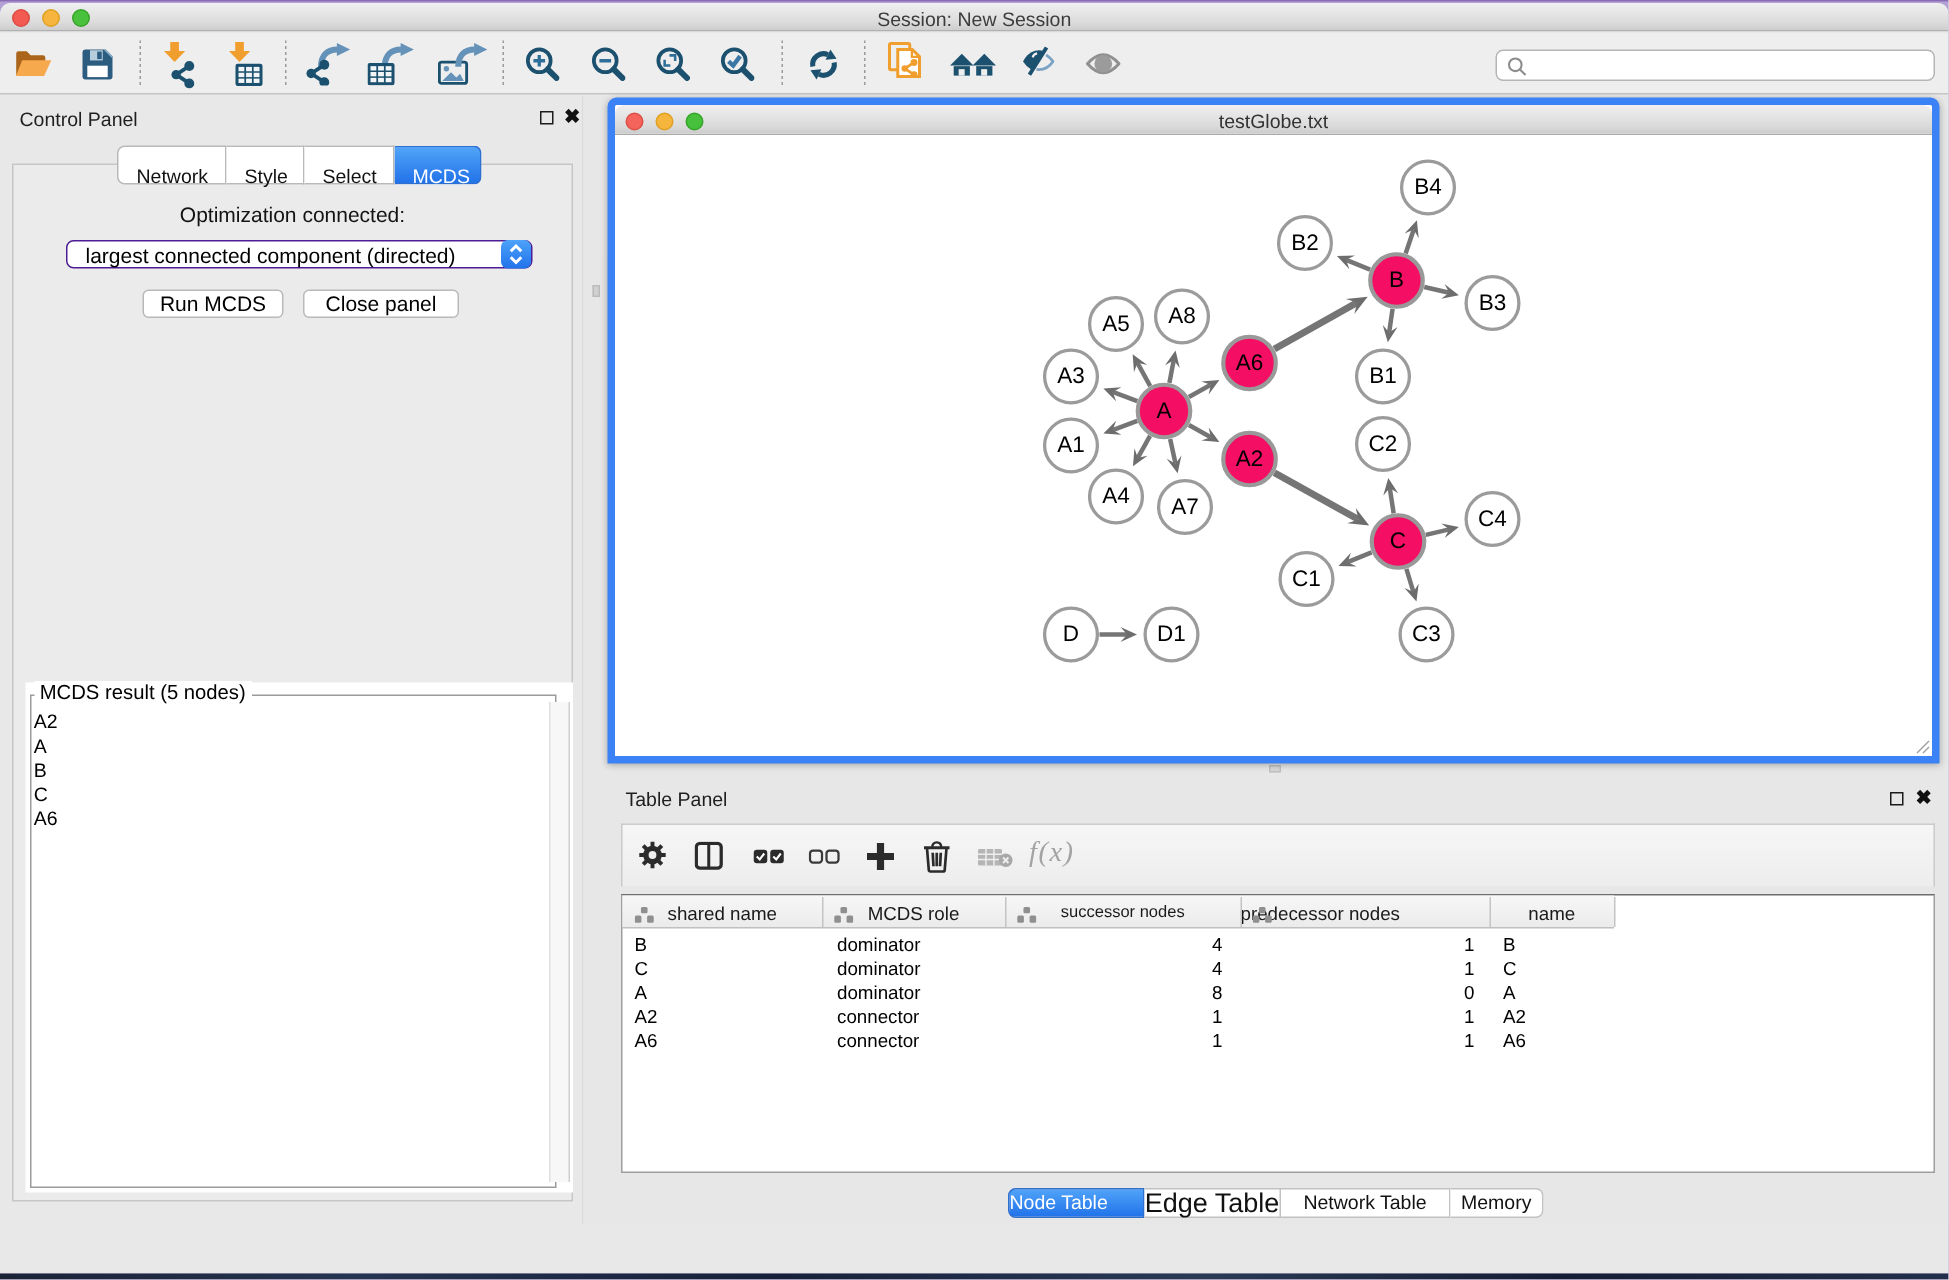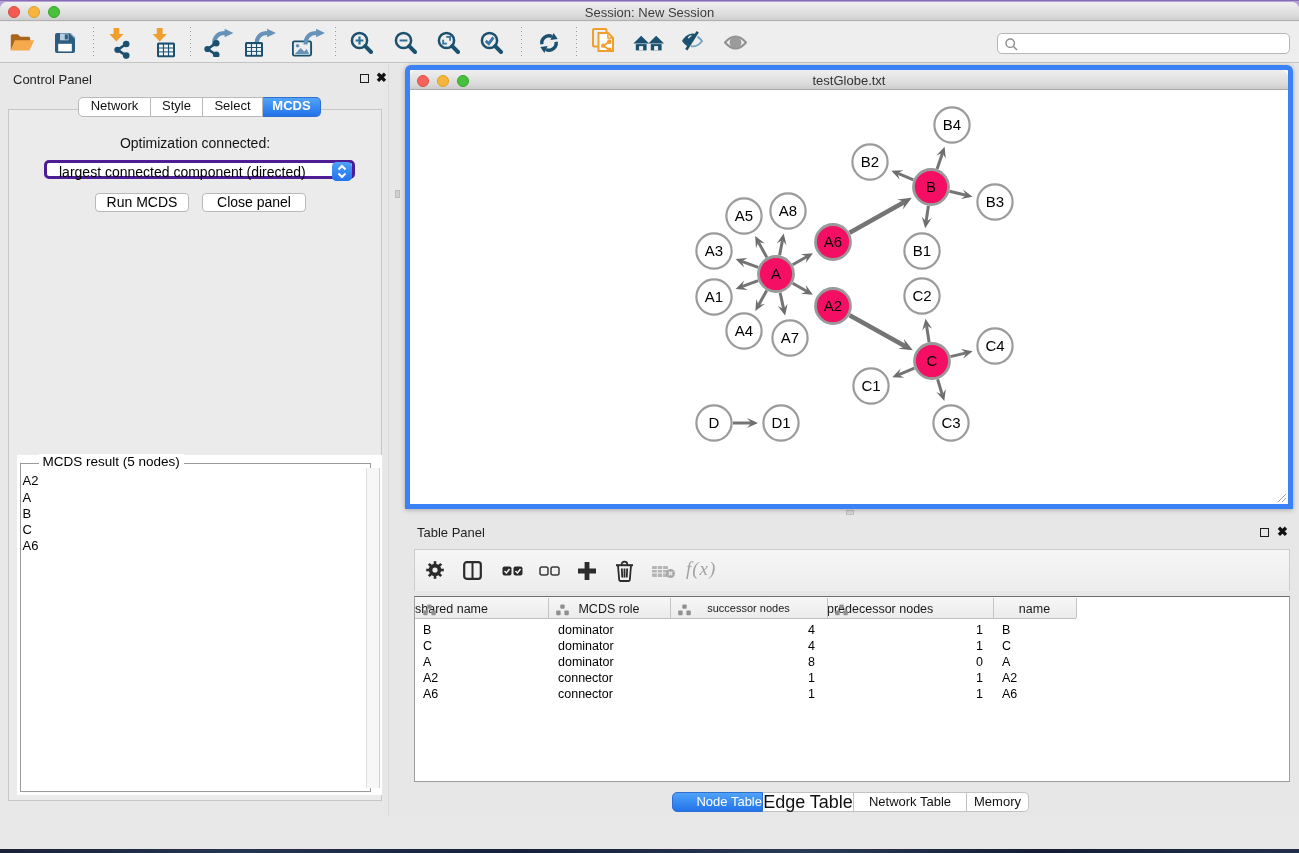--- a/index.html
+++ b/index.html
@@ -24,36 +24,36 @@
   border:1px solid #b5b5b5; border-radius:5px; }
 
 #cp { position:absolute; left:0; top:62px; width:389px; height:752px; background:#e8e8e8; border-right:1px solid #dadada; }
 #rightbg { position:absolute; left:389px; top:62px; width:910px; height:752px; background:#e7e7e7; }
 .paneltitle { font-size:13px; color:#1f1f1f; }
 .wmax { position:absolute; width:9px; height:9px; border:1.6px solid #1c1c1c; background:transparent; }
 .wclose { position:absolute; font-size:13px; font-weight:bold; color:#111; line-height:10px; }
 
 .tabrow { position:absolute; display:flex; z-index:3; }
 .tab { height:20px; font-size:13px; line-height:16.5px; text-align:center; background:#ffffff;
-  border:1px solid #b9b9b9; border-left:none; color:#111; padding:0; }
+  border:1px solid #b9b9b9; border-left:none; color:#111; padding:12px; }
 .tab.first { border-left:1px solid #b9b9b9; border-radius:5px 0 0 5px; }
-.tab.last { border-radius:0 5px 5px 0;font-weight:bold; }
+.tab.last { border-radius:0 5px 5px 0; }
 .tab.sel { background:linear-gradient(180deg,#52a5f8,#2272e9); color:#ffffff; border-color:#2e6fd0; }
 #cpinner { position:absolute; left:8px; top:45px; width:374px; height:692px; background:#ebebeb;
   border:1px solid #c6c6c6; }
 #optlabel { position:absolute; left:0; width:100%; text-align:center; font-size:14px; color:#141414; }
-#dropdown { position:absolute; background:#fff; border:3px solid #4c1d95; border-radius:5px; }
+#dropdown { position:absolute; background:#fff; border:1px solid #4c1d95; border-radius:5px; }
 #dropdown .txt { position:absolute; left:12px; top:0.5px; font-size:14px; color:#000; line-height:17px; }
 #dropdown .spin { position:absolute; right:0px; top:-1px; width:20px; height:19px; border-radius:4.5px;
   background:linear-gradient(180deg,#4da2f9,#2173ea); }
 .btn { position:absolute; height:19px; background:#ffffff; border:1px solid #b9b9b9; border-radius:4px;
   font-size:14px; color:#000; text-align:center; line-height:17.5px; }
 #resultbox { position:absolute; left:7.5px; top:345px; width:365px; height:340px; background:#ffffff; }
 #resultbox .frame { position:absolute; left:3px; top:7.5px; width:351px; height:329px; border:1px solid #9b9b9b; }
-#resultbox .legend { position:absolute; left:22px; top:-1px; background:#ffffff; padding:0 4px; font-size:13.5px; color:#000; }
+#resultbox .legend { position:absolute; left:6px; top:-1px; background:#ffffff; padding:0 4px; font-size:13.5px; color:#000; }
 #resultbox .item { position:absolute; left:6px; font-size:13px; color:#000; }
 #resultbox .sb { position:absolute; right:2px; top:13px; width:14px; height:320px; background:#f7f7f7; border-left:1px solid #e0e0e0; border-right:1px solid #cfcfcf; }
 </style></head>
 <body>
 <div id="topline"></div>
 <div id="app">
 <div id="titlebar">
 <div class="light" style="left:8px;top:4px;background:#f25a52;border:0.5px solid #dc4a41"></div>
 <div class="light" style="left:28px;top:4px;background:#f6b53e;border:0.5px solid #dfa023"></div>
 <div class="light" style="left:48px;top:4px;background:#49c13c;border:0.5px solid #37a42a"></div>
@@ -412,21 +412,21 @@
         <line x1="0" y1="8" x2="16" y2="8"></line>
 <line x1="5.3" y1="1" x2="5.3" y2="12"></line>
         <line x1="10.6" y1="1" x2="10.6" y2="12"></line>
       </g>
 <circle cx="18.5" cy="8.5" r="4.5" fill="#a8a8a8"></circle>
 <path d="M16.7 6.7 L20.3 10.3 M20.3 6.7 L16.7 10.3" stroke="#eeeeee" stroke-width="1.3"></path>
     </svg>
     <div style="position:absolute;left:686px;top:556px;font-family:'Liberation Serif',serif;font-style:italic;font-size:19px;color:#a3a3a3;letter-spacing:1px">f(x)</div>
     <div style="position:absolute;left:414px;top:594px;width:876px;height:186px;background:#ffffff;border:1px solid #9e9e9e;border-top:1.5px solid #6e6e6e"></div>
     <div style="position:absolute;left:415px;top:595px;width:661px;height:22px;background:linear-gradient(180deg,#f7f7f7,#ebebeb);border-bottom:1px solid #c0c0c0"></div>
-    <div style="position:absolute;left:415px;top:600px;width:133px;font-size:12.5px;color:#1a1a1a">shared name</div>
+    <div style="position:absolute;left:415px;top:600px;width:133px;text-align:center;font-size:12.5px;color:#1a1a1a">shared name</div>
     <svg style="position:absolute;left:423px;top:602px" width="13" height="12" viewBox="0 0 13 12">
       <g fill="#8f8f8f">
         <rect x="4.3" y="0.6" width="4.4" height="4.2" rx="1"></rect>
         <rect x="0.2" y="6.4" width="4.4" height="4.8" rx="1"></rect>
         <rect x="8.4" y="6.4" width="4.4" height="4.8" rx="1"></rect>
       </g>
     </svg>
     <div style="position:absolute;left:548px;top:600px;width:122px;text-align:center;font-size:12.5px;color:#1a1a1a">MCDS role</div>
     <svg style="position:absolute;left:556px;top:602px" width="13" height="12" viewBox="0 0 13 12">
       <g fill="#8f8f8f">
@@ -475,17 +475,17 @@
     <div style="position:absolute;left:423px;top:669px;font-size:12.5px">A2</div>
     <div style="position:absolute;left:558px;top:669px;font-size:12.5px">connector</div>
     <div style="position:absolute;left:720px;top:669px;width:95px;text-align:right;font-size:12.5px">1</div>
     <div style="position:absolute;left:888px;top:669px;width:95px;text-align:right;font-size:12.5px">1</div>
     <div style="position:absolute;left:1002px;top:669px;font-size:12.5px">A2</div>
     <div style="position:absolute;left:423px;top:685px;font-size:12.5px">A6</div>
     <div style="position:absolute;left:558px;top:685px;font-size:12.5px">connector</div>
     <div style="position:absolute;left:720px;top:685px;width:95px;text-align:right;font-size:12.5px">1</div>
     <div style="position:absolute;left:888px;top:685px;width:95px;text-align:right;font-size:12.5px">1</div>
     <div style="position:absolute;left:1002px;top:685px;font-size:12.5px">A6</div>
-    <div style="position:absolute;left:672px;top:790px;width:91px;height:20px;background:linear-gradient(180deg,#50a3f8,#2173ea);color:#fff;border:1px solid #2e6fd0;border-radius:5px 0 0 5px;font-size:13px;line-height:18px;text-align:right">Node Table</div>
+    <div style="position:absolute;left:672px;top:790px;width:91px;height:20px;background:linear-gradient(180deg,#50a3f8,#2173ea);color:#fff;border:1px solid #2e6fd0;border-radius:5px 0 0 5px;font-size:13px;line-height:18px;text-align:left">Node Table</div>
     <div style="position:absolute;left:763px;top:790px;width:91px;height:20px;background:#fff;color:#111;border:1px solid #c2c2c2;border-left:none;font-size:18px;line-height:18px;text-align:center">Edge Table</div>
     <div style="position:absolute;left:854px;top:790px;width:113px;height:20px;background:#fff;color:#111;border:1px solid #c2c2c2;border-left:none;font-size:13px;line-height:18px;text-align:center">Network Table</div>
     <div style="position:absolute;left:967px;top:790px;width:62px;height:20px;background:#fff;color:#111;border:1px solid #c2c2c2;border-radius:0 5px 5px 0;border-left:none;font-size:13px;line-height:18px;text-align:center">Memory</div>
 </div>
 <div id="darkbottom"></div>
 </body></html>

